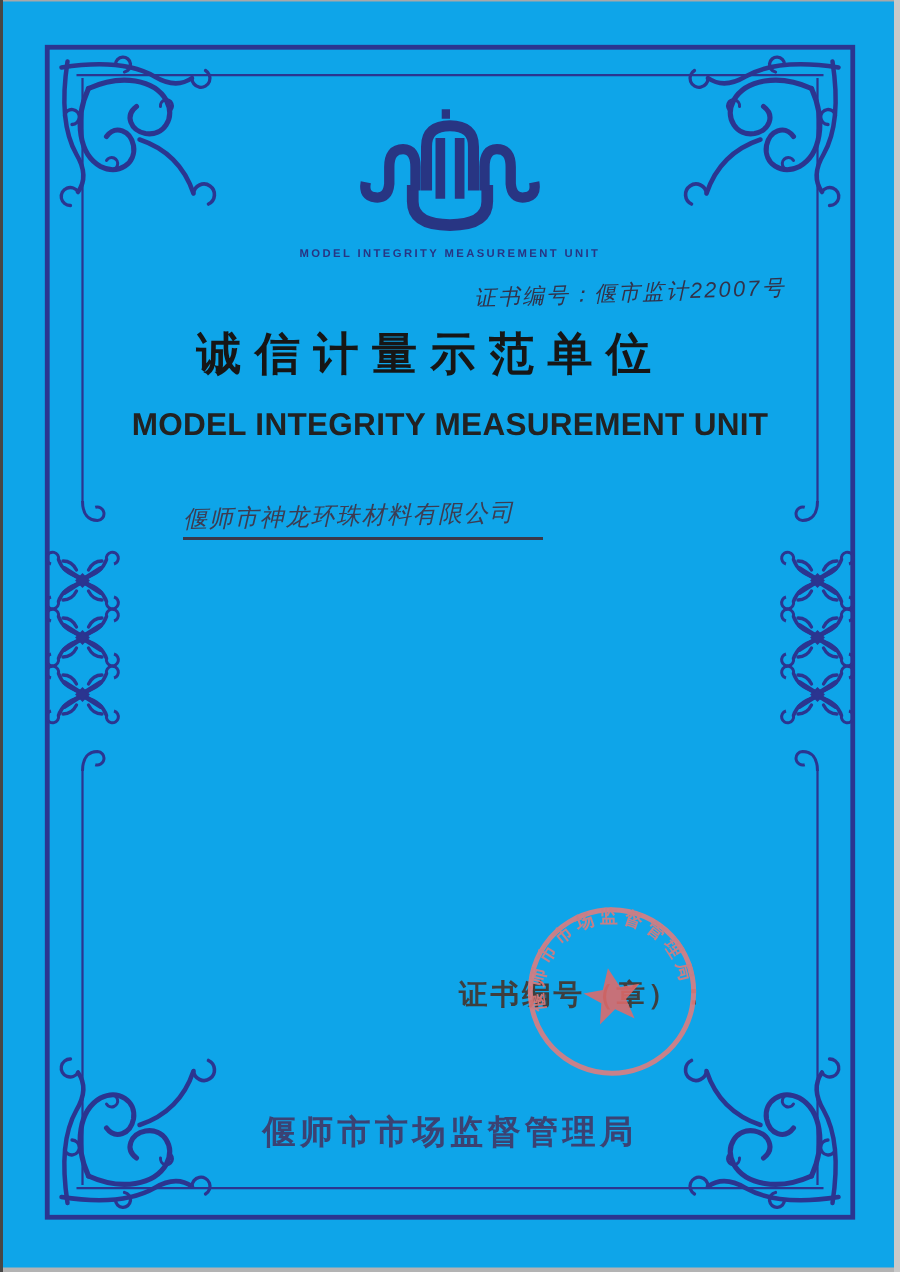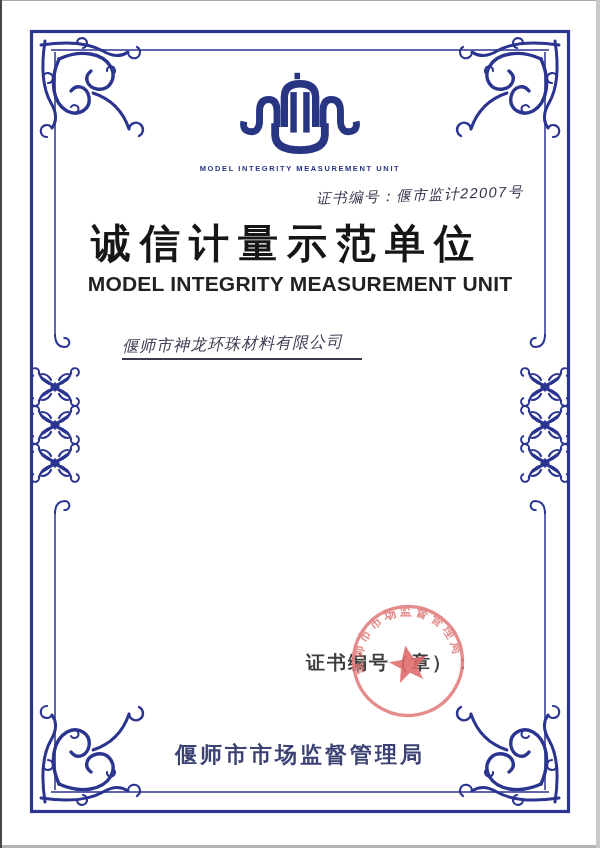--- a/index.html
+++ b/index.html
@@ -1,37 +1,37 @@
 <!DOCTYPE html>
 <html><head>
 <meta charset="utf-8">
 <style>
   html,body{margin:0;padding:0;background:#e8e8e8;}
   .page{
-    position:relative;width:600px;height:848px;background:#ffffff;
+    position:relative;width:600px;height:848px;background:#0ea5e9;
     font-family:"Liberation Sans",sans-serif;overflow:hidden;margin:0 auto;
     box-shadow:inset 2px 0 0 #474747, inset -4px 0 0 #c9c9c9,
                inset 0 1px 0 #a8a8a8, inset 0 -3px 0 #b3b3b3;
   }
   .border-svg{position:absolute;left:0;top:0;width:600px;height:848px;}
   .logo-block{position:absolute;left:0;top:70px;width:600px;text-align:center;}
   .logo-mark{display:block;margin:0 auto;}
   .logo-caption{
     margin-top:2px;font-size:7.5px;font-weight:bold;letter-spacing:1.6px;
     color:#283583;
   }
   .cert-no{
     position:absolute;top:186px;right:76px;font-size:14.5px;
     color:#32324a;font-style:italic;transform:rotate(-2deg);
     letter-spacing:1.5px;font-weight:500;
   }
   .title-zh{
     position:absolute;top:216px;left:0;width:574px;text-align:center;
     font-family:"Liberation Serif","DejaVu Serif",serif;font-weight:bold;
-    font-size:40px;letter-spacing:9px;color:#161616;
+    font-size:30px;letter-spacing:9px;color:#161616;
   }
   .title-en{
     position:absolute;top:272px;left:0;width:600px;text-align:center;
     font-weight:bold;font-size:21px;letter-spacing:0.2px;color:#222222;
   }
   .recipient{
     position:absolute;top:326px;left:122px;width:240px;height:32px;
     border-bottom:2px solid #3a3a4a;
   }
   .recipient-name{

